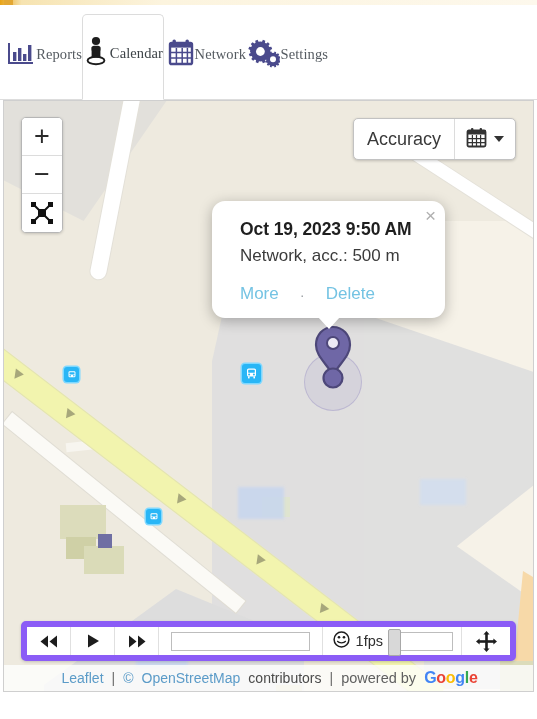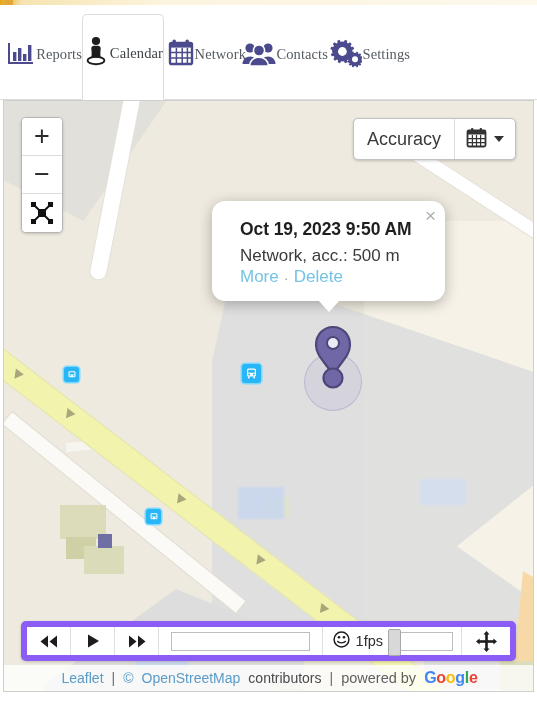--- a/index.html
+++ b/index.html
@@ -353,25 +353,25 @@
     white-space: nowrap;
     letter-spacing: -.1px;
   }
   .popup-sub {
     font-size: 17px;
     color: #3b3b3b;
     margin-top: 6px;
     white-space: nowrap;
   }
   .popup-actions {
-    margin-top: 1px;
+    margin-top: 18px;
     font-size: 17px;
     display: flex;
     align-items: center;
-    gap: 5px;
+    gap: 21px;
   }
   .popup-link {
     color: #74c3e3;
     cursor: pointer;
   }
   .popup-dot { color: #9fa4a8; font-size: 15px; }
 
   
   .playbar {
     position: absolute;
@@ -523,33 +523,20 @@
               <line x1="15.2" y1="10" x2="15.2" y2="26"></line>
               <line x1="20.4" y1="10" x2="20.4" y2="26"></line>
               <line x1="3" y1="14.5" x2="25" y2="14.5"></line>
               <line x1="3" y1="20" x2="25" y2="20"></line>
             </g>
           </svg>
         </div>
         <div class="tab-label">Network</div>
       </div>
 
-      <div class="tab">
-        <div class="tab-icon">
-          <svg width="34" height="28" viewBox="0 0 34 28">
-            <circle cx="8" cy="8" r="4.6" fill="#4a4a8c"></circle>
-            <circle cx="26" cy="8" r="4.6" fill="#4a4a8c"></circle>
-            <path d="M0.5 24c0-4.4 3.4-7.4 7.5-7.4s7.5 3 7.5 7.4z" fill="#4a4a8c"></path>
-            <path d="M18.5 24c0-4.4 3.4-7.4 7.5-7.4s7.5 3 7.5 7.4z" fill="#4a4a8c"></path>
-            <circle cx="17" cy="10.5" r="5.6" fill="#4a4a8c" stroke="#ffffff" stroke-width="1.6"></circle>
-            <path d="M7.6 26c0-5.2 4.1-8.8 9.4-8.8s9.4 3.6 9.4 8.8z" fill="#4a4a8c" stroke="#ffffff" stroke-width="1.6"></path>
-          </svg>
-        </div>
-        <div class="tab-label">Contacts</div>
-      </div>
 
       <div class="tab">
         <div class="tab-icon">
           <svg width="32" height="30" viewBox="0 0 32 30">
             <g fill="#4a4a8c">
               <path d="M12.5 3.5l1.5.2.9-1.9 2.4.9-.4 2 1.3.8 1.7-1.2 1.8 1.8-1.2 1.7.8 1.3 2-.4.9 2.4-1.9.9.2 1.5-.2 1.5 1.9.9-.9 2.4-2-.4-.8 1.3 1.2 1.7-1.8 1.8-1.7-1.2-1.3.8.4 2-2.4.9-.9-1.9-1.5.2-1.5-.2-.9 1.9-2.4-.9.4-2-1.3-.8-1.7 1.2-1.8-1.8 1.2-1.7-.8-1.3-2 .4-.9-2.4 1.9-.9L2 13.5l.2-1.5-1.9-.9.9-2.4 2 .4.8-1.3L2.8 6.1l1.8-1.8L6.3 5.5l1.3-.8-.4-2 2.4-.9.9 1.9z"></path>
             </g>
             <circle cx="12.4" cy="13.5" r="4.4" fill="#ffffff"></circle>
             <g fill="#4a4a8c">
               <path d="M25 14.8l1 .1.6-1.3 1.6.6-.3 1.3.9.6 1.2-.8 1.2 1.2-.8 1.2.6.9 1.3-.3.6 1.6-1.3.6.1 1-.1 1 1.3.6-.6 1.6-1.3-.3-.6.9.8 1.2-1.2 1.2-1.2-.8-.9.6.3 1.3-1.6.6-.6-1.3-1 .1-1-.1-.6 1.3-1.6-.6.3-1.3-.9-.6-1.2.8-1.2-1.2.8-1.2-.6-.9-1.3.3-.6-1.6 1.3-.6-.1-1 .1-1-1.3-.6.6-1.6 1.3.3.6-.9-.8-1.2 1.2-1.2 1.2.8.9-.6-.3-1.3 1.6-.6.6 1.3z"></path>

